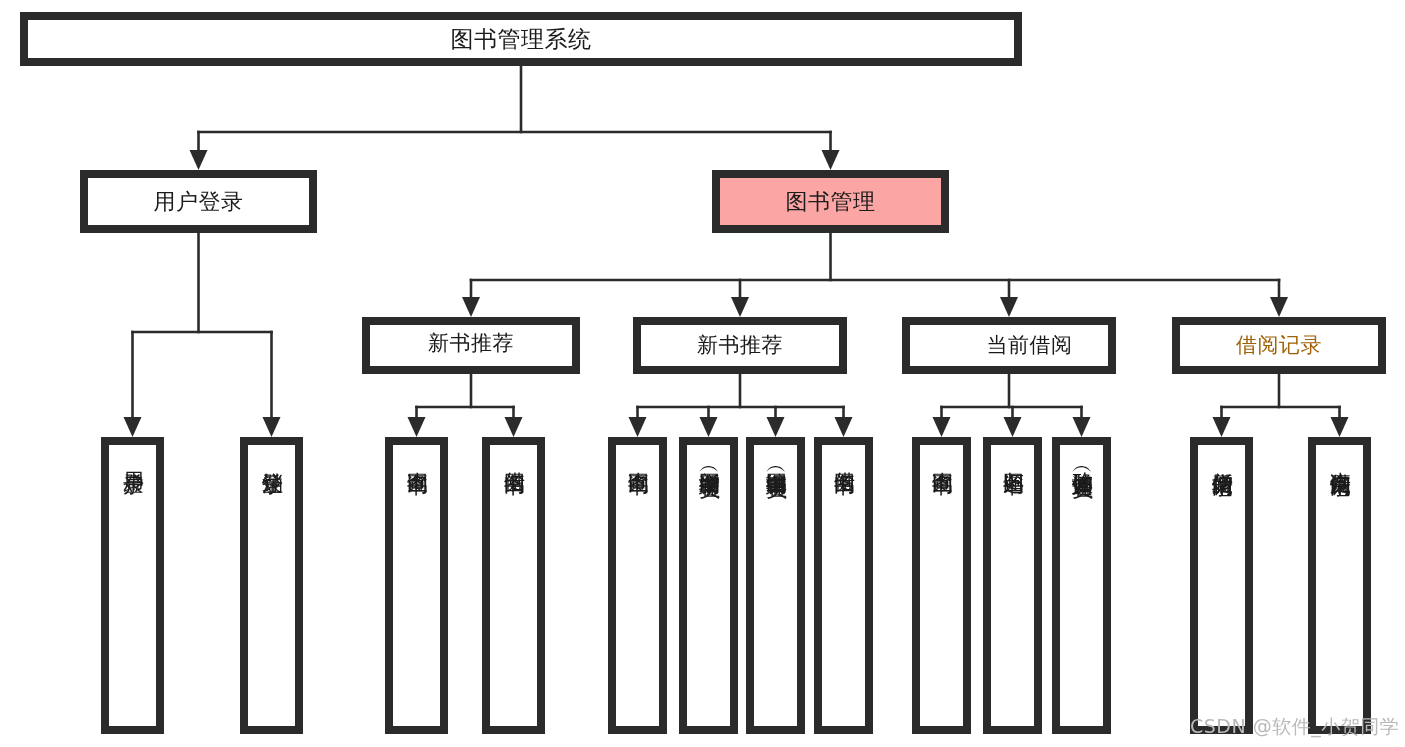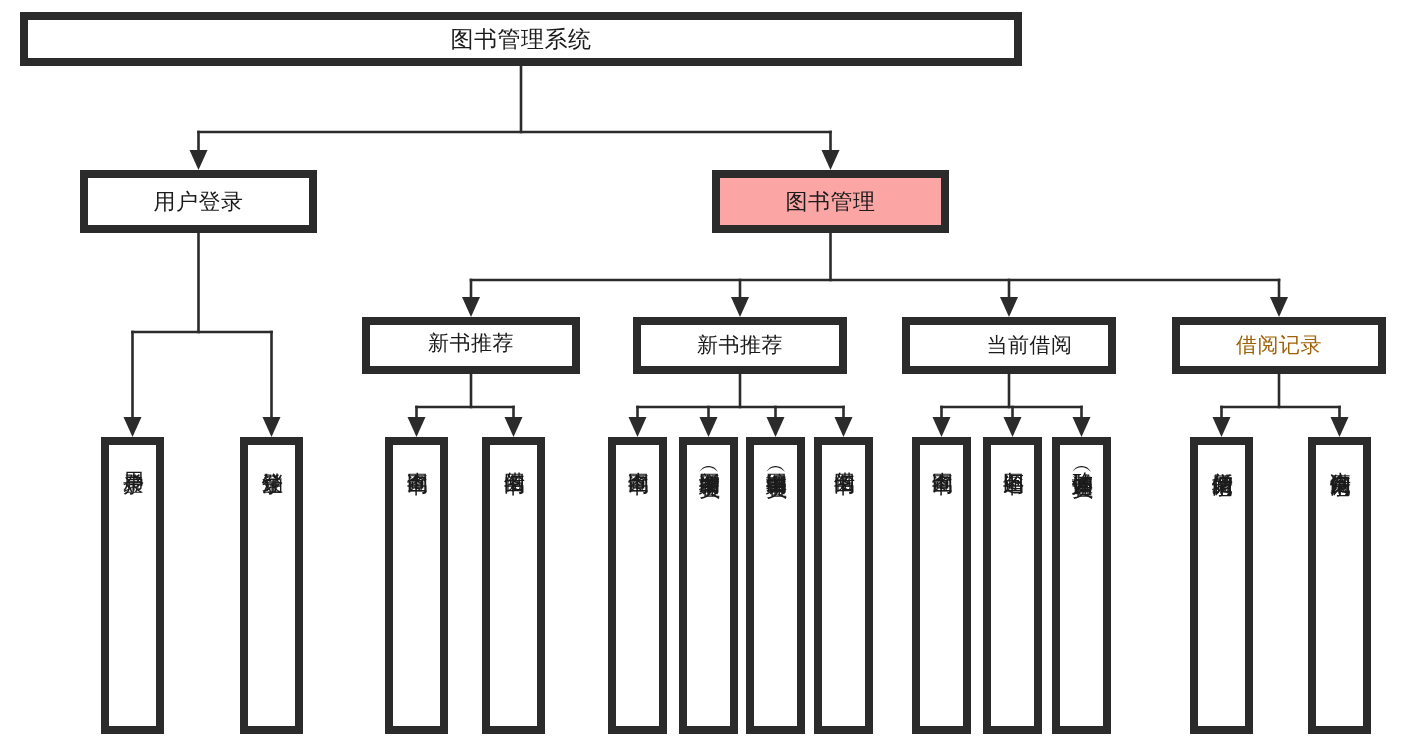--- a/index.html
+++ b/index.html
@@ -180,13 +180,14 @@
       <div class="node level3 leaf" style="left: 1052px; top: 437px; width: 59px; height: 297px; border-color: rgb(43, 43, 43); background: rgb(255, 255, 255); color: rgb(27, 27, 27);">
         <span class="label">确认归还（管理员）</span>
       </div>
       <div class="node level3 leaf" style="left: 1190px; top: 437px; width: 63px; height: 297px; border-color: rgb(43, 43, 43); background: rgb(255, 255, 255); color: rgb(27, 27, 27);">
         <span class="label">新增借阅记录</span>
       </div>
       <div class="node level3 leaf" style="left: 1308px; top: 437px; width: 63px; height: 297px; border-color: rgb(43, 43, 43); background: rgb(255, 255, 255); color: rgb(27, 27, 27);">
         <span class="label">查询借阅记录</span>
       </div>
     </div>
+  <div class="watermark" style="left: 1190px; top: 714px; color: rgb(185, 185, 185);">CSDN @软件_小贺同学</div>
 </div>
 
 </body></html>

